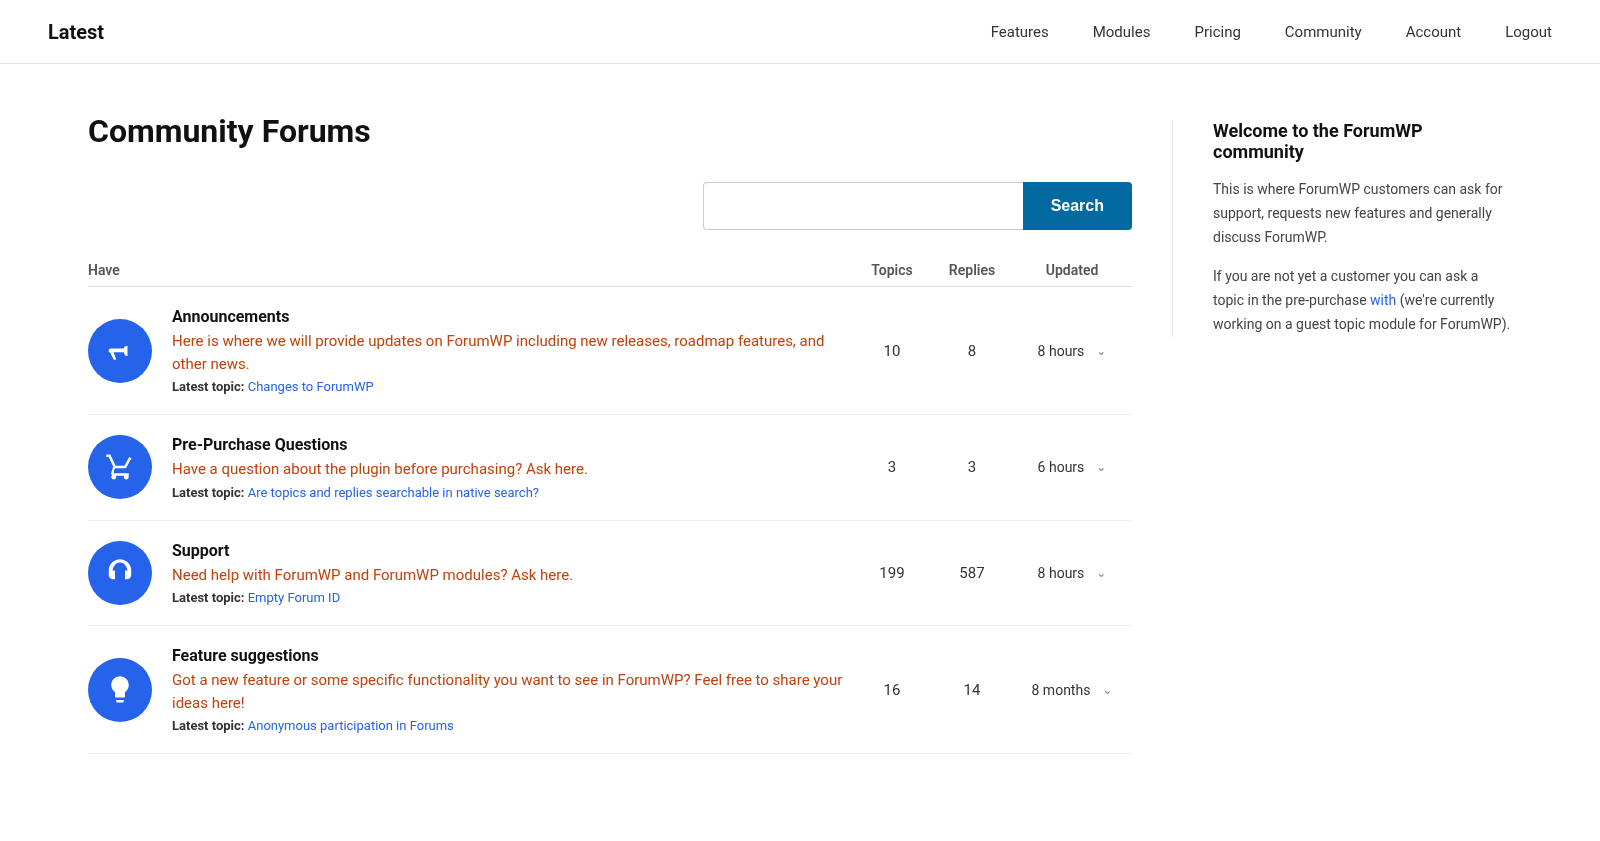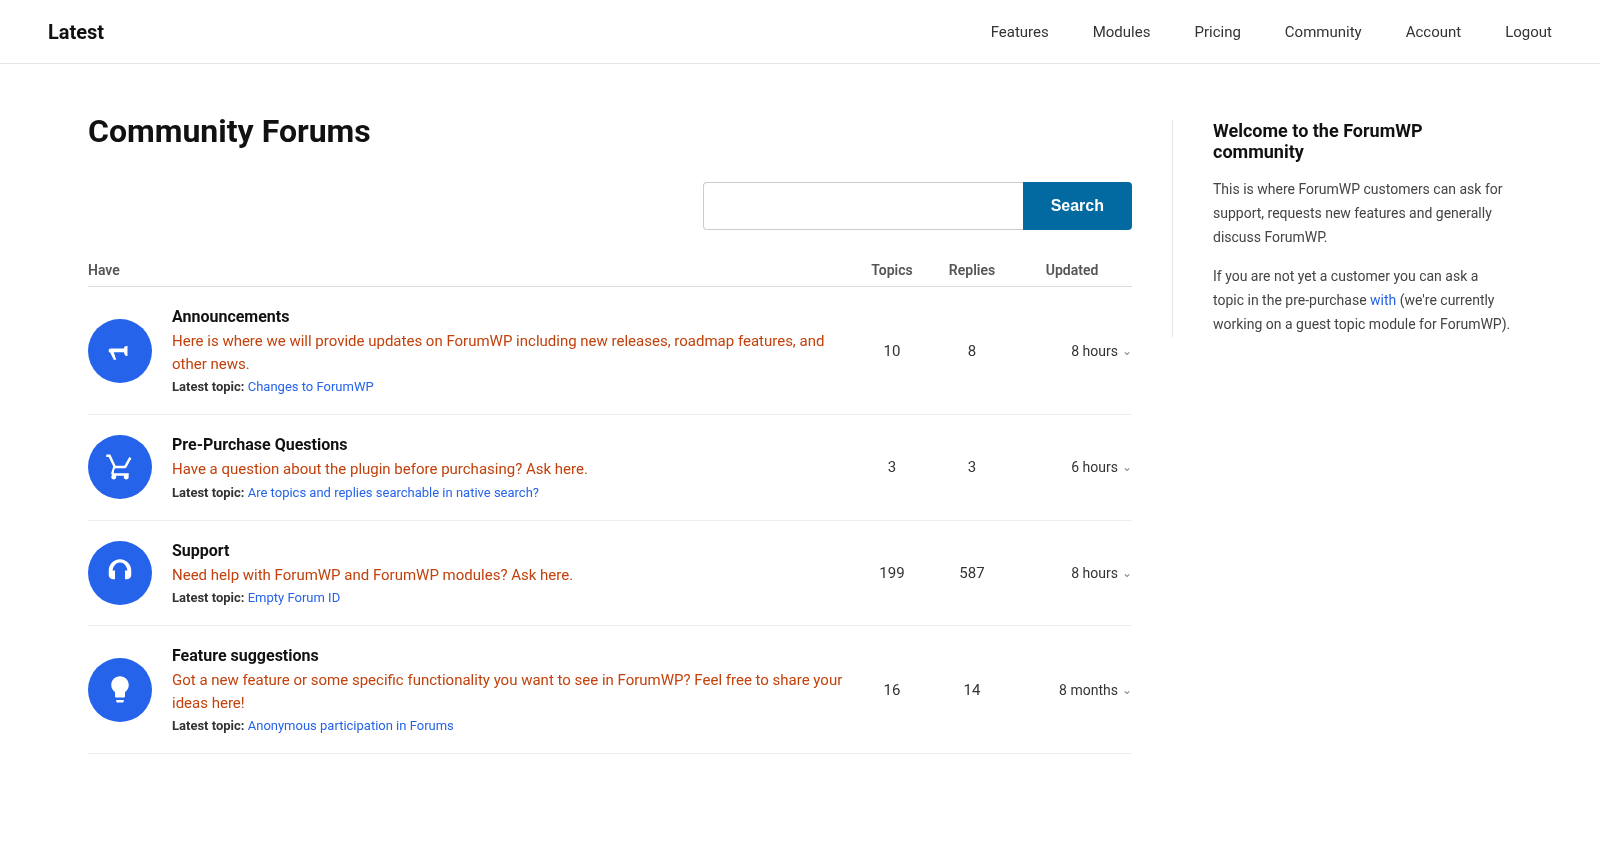--- a/index.html
+++ b/index.html
@@ -155,22 +155,22 @@
     }
     .col-topics-val { width: 80px; text-align: center; font-size: 15px; color: #333; }
     .col-replies-val { width: 80px; text-align: center; font-size: 15px; color: #333; }
     .col-updated-val {
       width: 120px;
       text-align: center;
       font-size: 14px;
       color: #333;
       display: flex;
       align-items: center;
-      justify-content: flex-end;
-      gap: 4px;
+      justify-content: center;
+      gap: 12px;
     }
     .chevron-down {
       display: inline-block;
       font-size: 12px;
       color: #888;
     }
 
     
     .sidebar-title {
       font-size: 18px;

